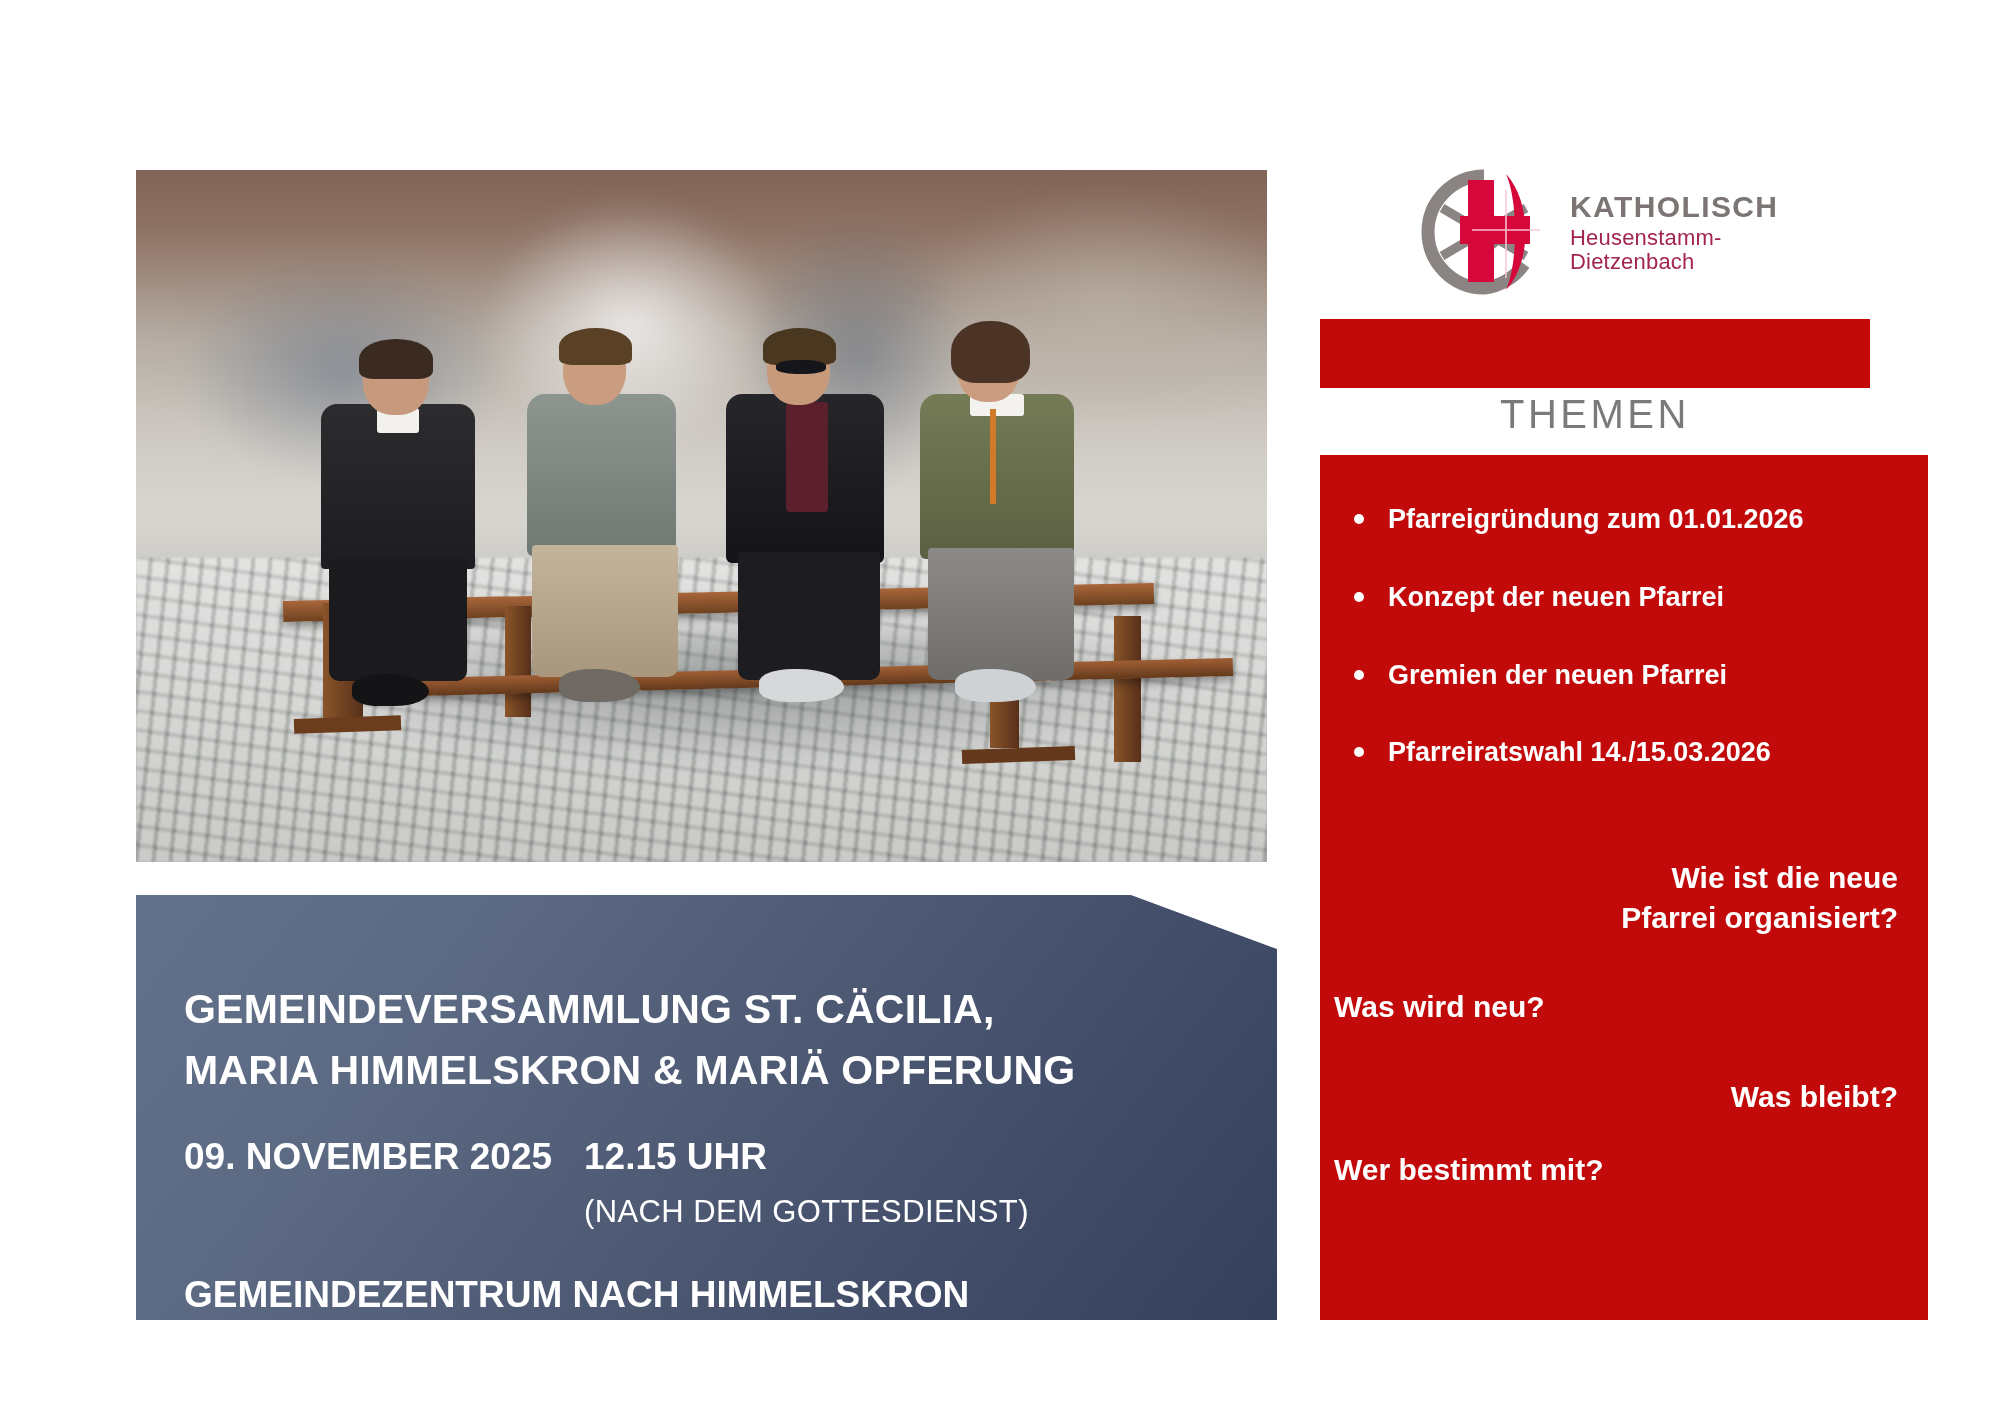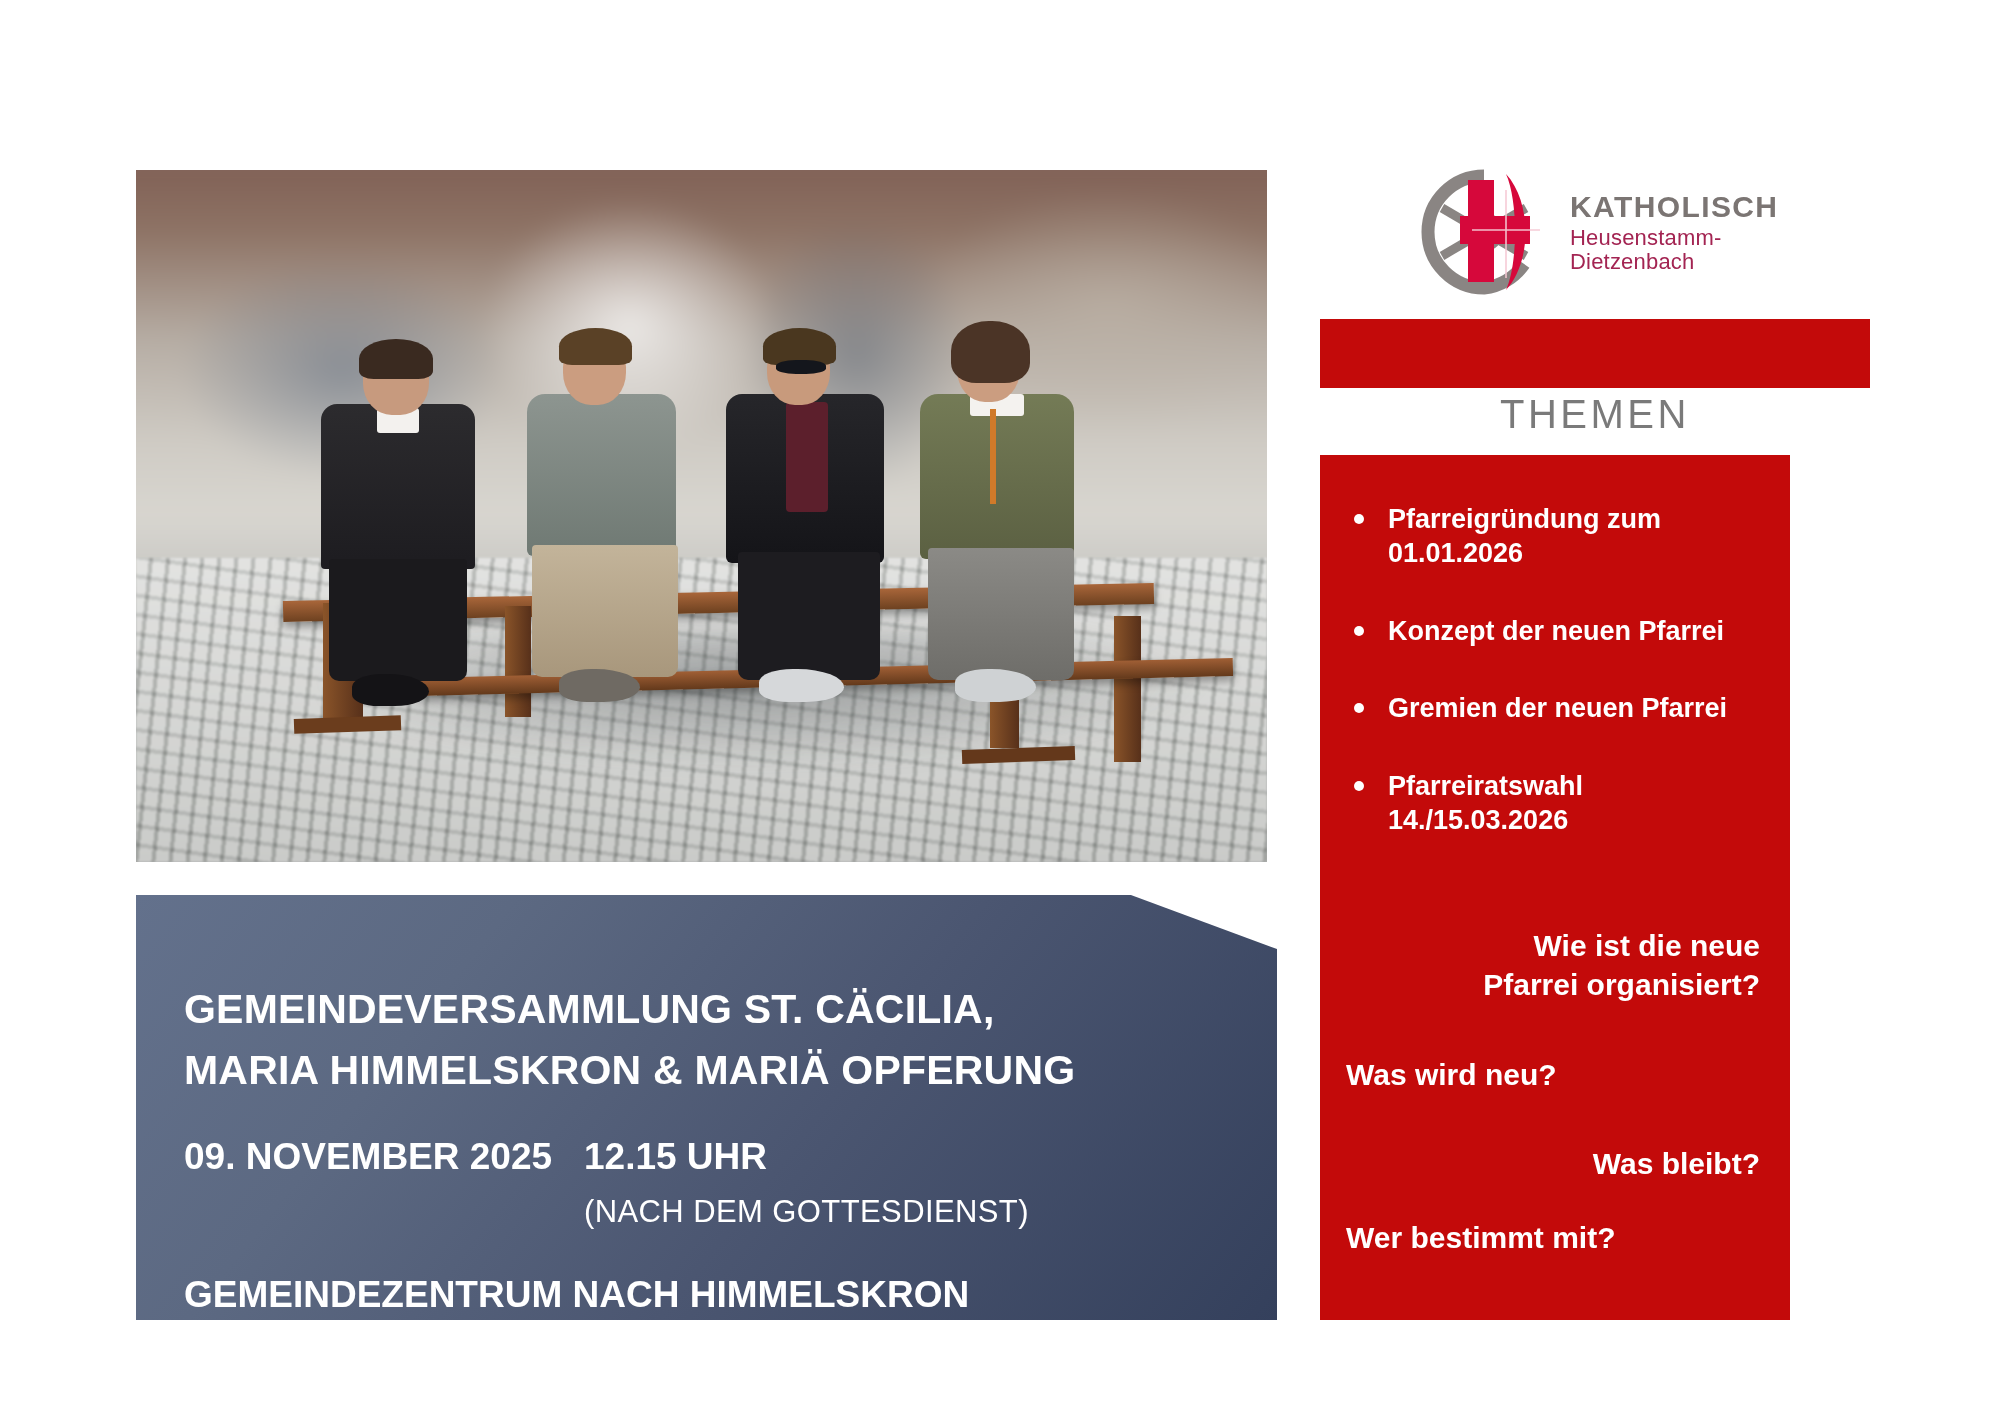--- a/index.html
+++ b/index.html
@@ -190,21 +190,21 @@
     left: 1320px; top: 392px;
     width: 550px;
     text-align: center;
     font-size: 40px;
     color: #7a7a7a;
     letter-spacing: 3.5px;
   }
   .red-panel {
     position: absolute;
     left: 1320px; top: 455px;
-    width: 470px; height: 865px;
+    width: 608px; height: 865px;
     background: #c30a0a;
     color: #ffffff;
   }
   .topic-list {
     list-style: none;
     margin: 48px 0 0 0;
     padding: 0 20px 0 68px;
   }
   .topic-list li {
     position: relative;
@@ -214,21 +214,21 @@
     margin-bottom: 44px;
   }
   .topic-list li .bullet {
     position: absolute;
     left: -34px;
     top: 11px;
     width: 10px; height: 10px;
     border-radius: 50%;
     background: #ffffff;
   }
-  .questions { padding: 44px 30px 0 26px; }
+  .questions { padding: 44px 30px 0 14px; }
   .q { font-size: 30px; font-weight: bold; line-height: 1.32; }
   .q.right { text-align: right; }
   .q.left  { text-align: left; }
   .q-wie { margin-bottom: 50px; }
   .q-neu { margin-bottom: 50px; }
   .q-bleibt { margin-bottom: 34px; }
 </style>
 </head>
 <body>
 

